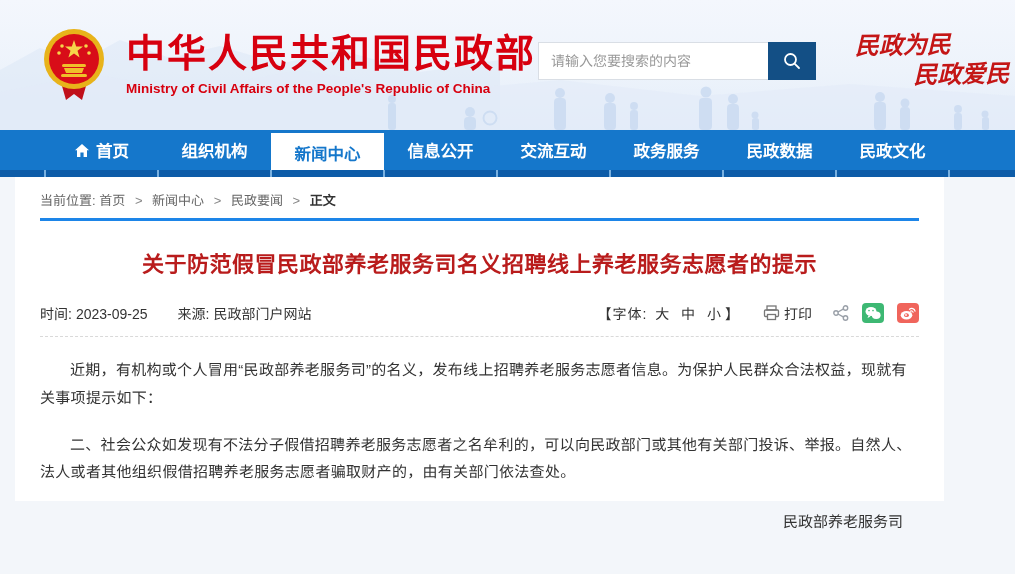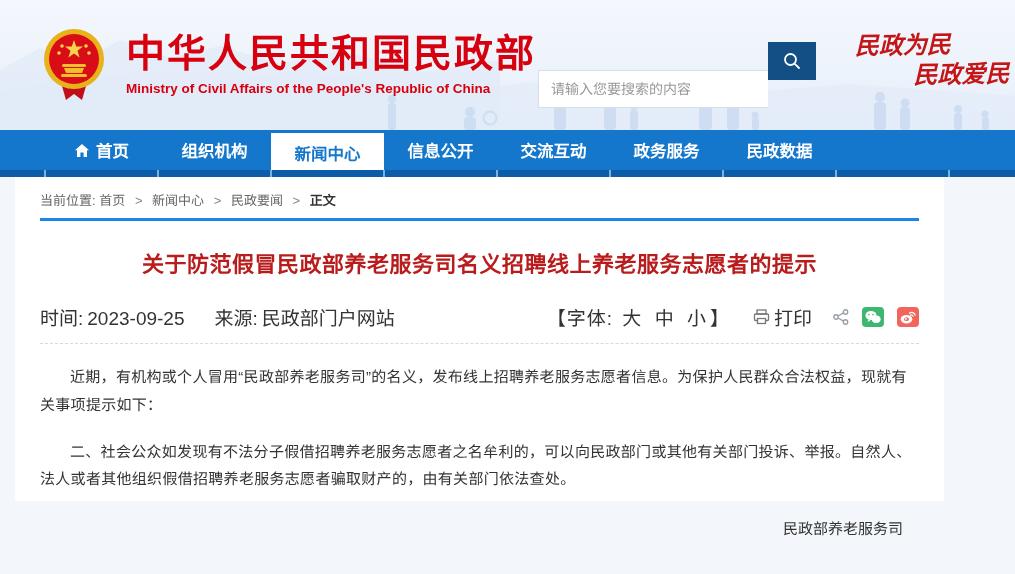--- a/index.html
+++ b/index.html
@@ -23,21 +23,20 @@
     color:#d7000f; font-size:39px; font-weight:bold; letter-spacing:2px;
     line-height:1.05; white-space:nowrap;
   }
   .site-subtitle { color:#d7000f; font-size:13.5px; font-weight:bold; margin-top:6px; white-space:nowrap; }
 
   .search-box { position:absolute; left:538px; top:42px; display:flex; height:38px; }
   .search-input {
     width:230px; height:38px; border:1px solid #d9dee5; border-right:none;
     padding:12px 12px; font-size:14px; color:#333; outline:none; background:#fff;
     font-family:"Liberation Sans","DejaVu Sans",sans-serif;
-    margin-top:28px;
   }
   .search-input::placeholder { color:#999; }
   .search-btn {
     width:48px; height:38px; background:#134f85; border:none; cursor:pointer;
     display:flex; align-items:center; justify-content:center;
   }
 
   .slogan {
     position:absolute; right:6px; top:32px; color:#c41616;
     font-family:"Liberation Serif","DejaVu Serif",serif;
@@ -73,21 +72,21 @@
   .breadcrumb .current { color:#333; font-weight:bold; }
   .accent-line { margin:9px 25px 0; height:3px; background:#1d85e8; }
 
   .article { padding:0 25px; }
   .article-title {
     margin-top:25px; text-align:center; font-size:22px; font-weight:bold; color:#b91c1c;
     letter-spacing:.5px;
   }
   .meta-row {
     margin-top:25px; display:flex; justify-content:space-between; align-items:center;
-    font-size:19px; color:#333; padding-bottom:13px; border-bottom:1px dashed #d9d9d9;
+    font-size:14px; color:#333; padding-bottom:13px; border-bottom:1px dashed #d9d9d9;
   }
   .meta-left span { margin-right:4px; }
   .meta-left .gap { margin-left:26px; }
   .meta-right { display:flex; align-items:center; gap:13px; }
   .font-size-ctl { letter-spacing:1px; }
   .font-size-ctl b { font-weight:normal; margin:0 3px; cursor:pointer; }
   .print-btn { display:flex; align-items:center; gap:4px; cursor:pointer; color:#333; margin-left:10px; }
   .icon-badge {
     width:22px; height:20px; border-radius:4px; display:flex; align-items:center;
     justify-content:center; cursor:pointer;
@@ -195,20 +194,23 @@
     </div>
     <div class="nav-item">
       <span>交流互动</span>
     </div>
     <div class="nav-item">
       <span>政务服务</span>
     </div>
     <div class="nav-item">
       <span>民政数据</span>
     </div>
+    <div class="nav-item">
+      <span>民政文化</span>
+    </div>
   </div>
 </div>
 
 <div class="page-card">
 
   <div class="breadcrumb">
     <span>当前位置:</span>
     <a>首页</a>
     <span class="sep">&gt;</span>
     <a>新闻中心</a>

